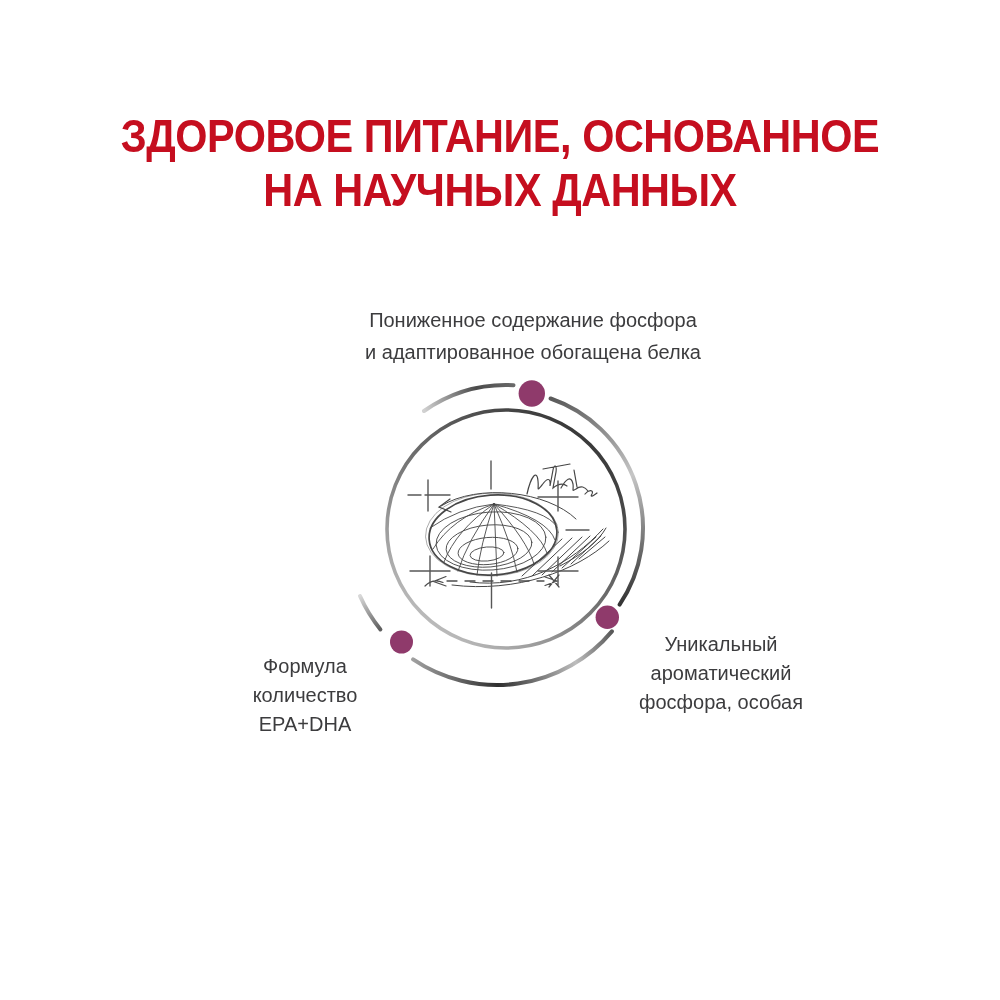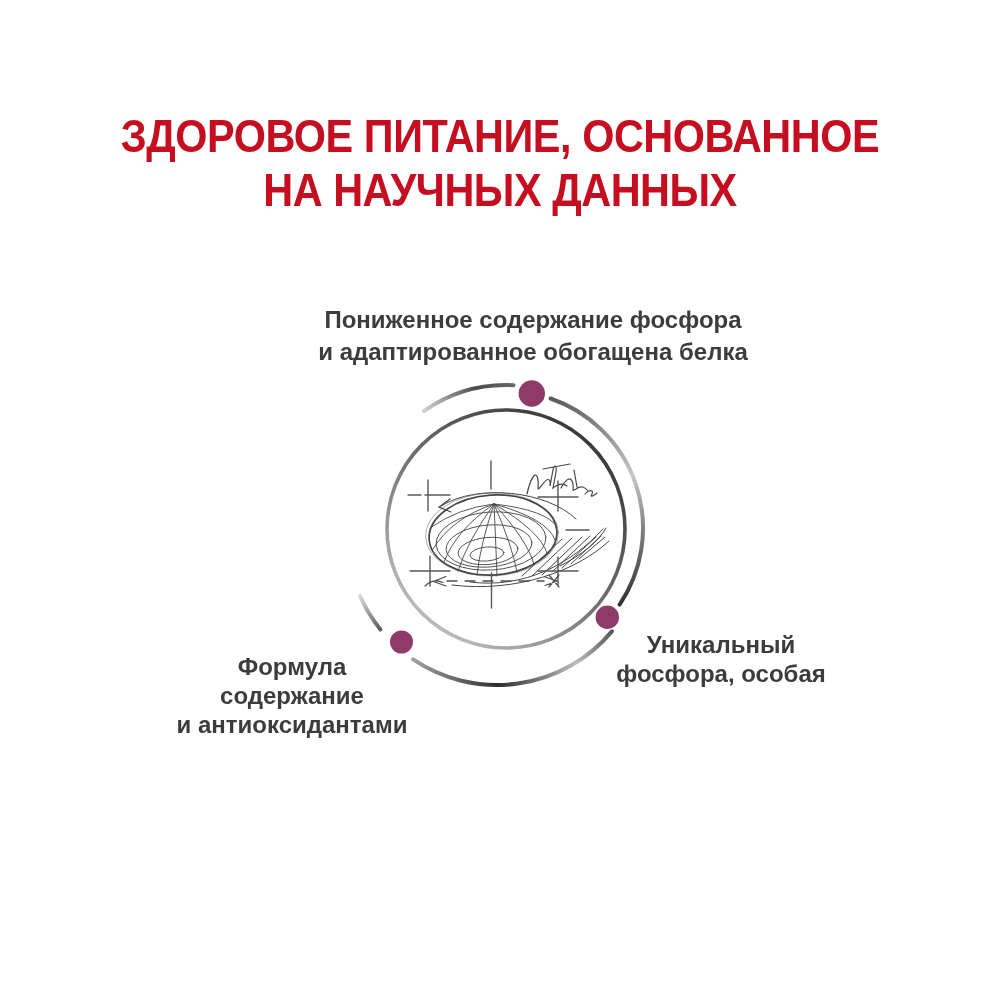--- a/index.html
+++ b/index.html
@@ -17,25 +17,25 @@
     position:absolute;top:109px;left:0;width:1000px;
     text-align:center;color:var(--title-red);
     font-size:46px;line-height:54px;font-weight:700;
     letter-spacing:-0.5px;
     transform:scaleX(0.9);transform-origin:50% 0;
   }
   .title div{white-space:nowrap;}
 
   .callout{
     position:absolute;text-align:center;color:var(--text-gray);
-    font-size:24px;line-height:29px;font-weight:700;
+    font-size:20px;line-height:29px;font-weight:400;
   }
   .callout div{white-space:nowrap;}
   .callout-top{left:533px;top:304px;transform:translateX(-50%);line-height:32px;}
-  .callout-left{left:292px;top:652px;transform:translateX(-50%);text-align:center;}
+  .callout-left{left:305px;top:652px;transform:translateX(-50%);text-align:center;}
   .callout-right{left:721px;top:630px;transform:translateX(-50%);text-align:center;}
 
   .figure-svg{position:absolute;left:0;top:0;width:1000px;height:1000px;}
 </style>
 </head>
 <body>
 
 <div class="canvas">
 
   <h1 class="title">
@@ -132,22 +132,23 @@
     </g>
   </svg>
 
   <div class="callout callout-top">
     <div>Пониженное содержание фосфора</div>
     <div>и адаптированное обогащена белка</div>
   </div>
 
   <div class="callout callout-left">
     <div>Формула</div>
-    <div>содержание</div>
-    <div>и антиоксидантами</div>
+    <div>количество</div>
+    <div>EPA+DHA</div>
   </div>
 
   <div class="callout callout-right">
     <div>Уникальный</div>
+    <div>ароматический</div>
     <div>фосфора, особая</div>
   </div>
 
 </div>
 
 </body></html>

